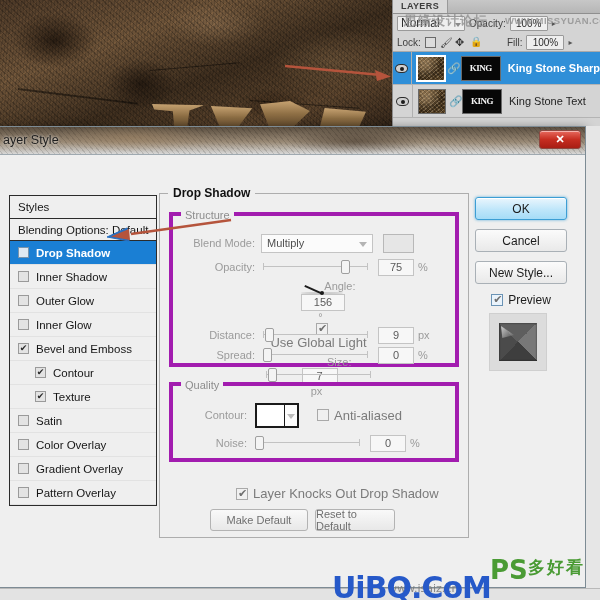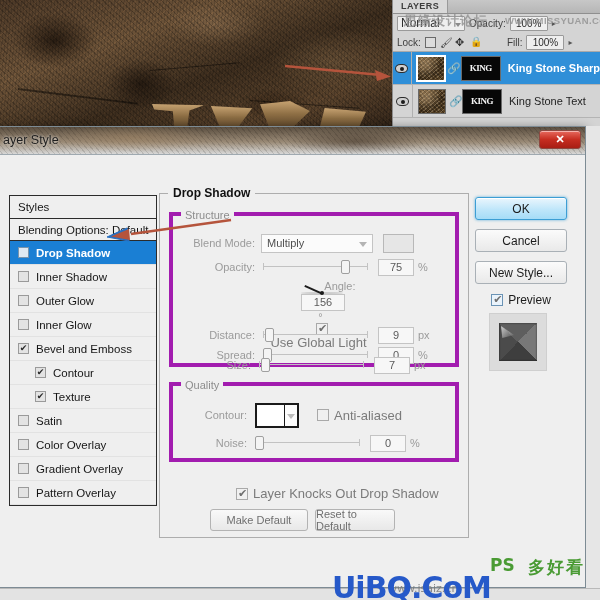--- a/index.html
+++ b/index.html
@@ -357,21 +357,21 @@
 
   
   #wm-uibq {
     position: absolute; left: 332px; top: 570px;
     font-size: 30px; font-weight: bold; color: #2659c9;
     letter-spacing: -1px; font-family: "DejaVu Sans", sans-serif;
     pointer-events: none;
   }
   #wm-ps {
     position: absolute; left: 490px; top: 555px;
-    font-size: 17px; font-weight: bold; color: #4a9b34;
+    font-size: 26px; font-weight: bold; color: #4a9b34;
     font-family: "DejaVu Sans", sans-serif; pointer-events: none;
   }
   #wm-ps-cn {
     position: absolute; left: 528px; top: 556px;
     font-size: 17px; font-weight: bold; color: #4a9b34;
     font-family: "DejaVu Sans", sans-serif; letter-spacing: 2px; pointer-events: none;
   }
   #wm-sub {
     position: absolute; left: 388px; top: 582px;
     font-size: 11px; color: rgba(120,120,120,.85);
@@ -562,21 +562,21 @@
           <span class="plabel" style="width:74px">Spread:</span>
           <div class="slider" style="width:105px; margin-left:8px">
             <div class="track"></div>
             <div class="knob" style="left:0%"></div>
           </div>
           <div class="pfield" style="width:36px; margin-left:10px">0</div>
           <span class="punit">%</span>
         </div>
       </div>
 
-      <div class="prow" style="left:17px; top:162px; width:275px;">
+      <div class="prow" style="left:17px; top:162px; width:275px;flex-direction:column;">
         <span class="plabel" style="width:74px">Size:</span>
         <div class="slider" style="width:105px; margin-left:8px">
           <div class="track"></div>
           <div class="knob" style="left:2%"></div>
         </div>
         <div class="pfield" style="width:36px; margin-left:10px">7</div>
         <span class="punit">px</span>
       </div>
 
       <div class="sub-fs" id="fs-quality">

